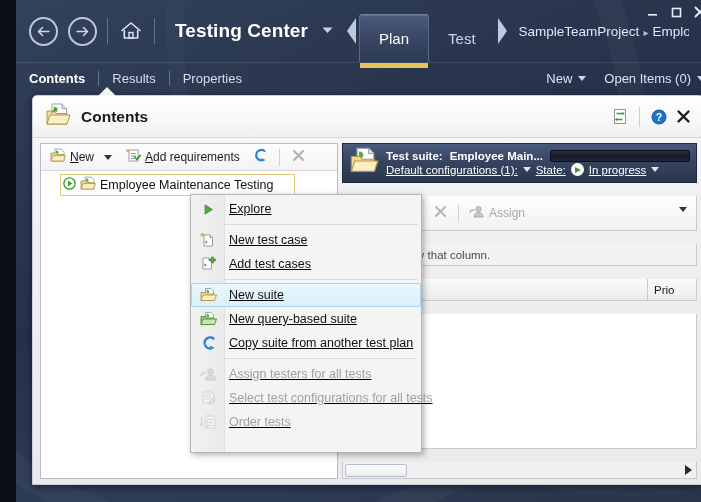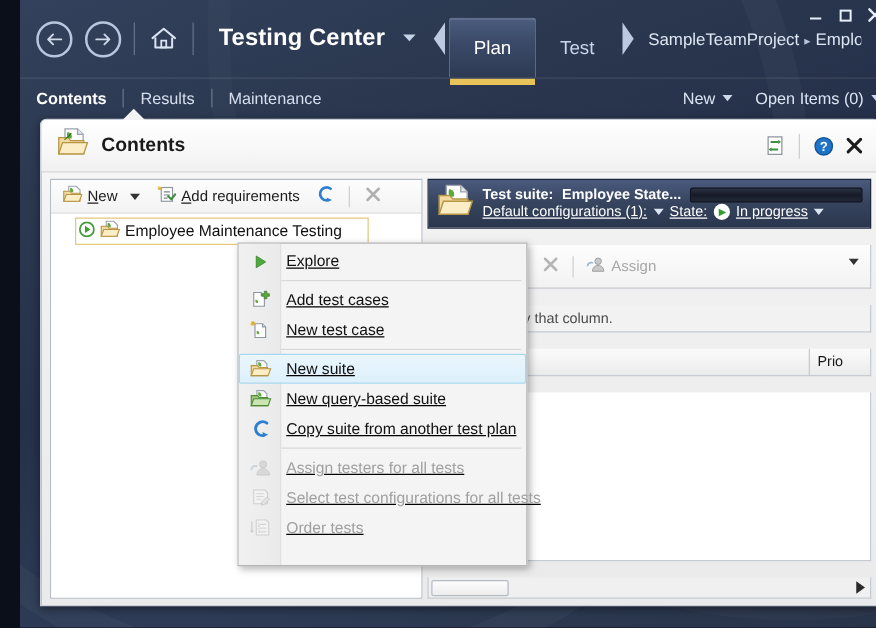--- a/index.html
+++ b/index.html
@@ -570,21 +570,21 @@
     <div class="breadcrumb">
       <span>SampleTeamProject</span><span class="bc-sep">▸</span><span>Emplo</span>
     </div>
   </div>
 
   <div class="subbar">
     <div class="subtab active">Contents</div>
     <div class="subsep"></div>
     <div class="subtab">Results</div>
     <div class="subsep"></div>
-    <div class="subtab">Maintenance</div>
+    <div class="subtab">Properties</div>
 
     <div class="right">
       <div class="submenu">
         <span>New</span>
         <span class="caret-dn"></span>
       </div>
       <div class="submenu">
         <span>Open Items (0)</span>
         <span class="caret-dn"></span>
       </div>
@@ -710,21 +710,21 @@
               <path d="M7 1 H17 L21.5 5.5 V15 H7 Z" fill="#ffffff" stroke="#9aa3ad" stroke-width="1"></path>
               <path d="M17 1 V5.5 H21.5" fill="#e4e8ec" stroke="#9aa3ad" stroke-width="1"></path>
               <path d="M2 8 H9.5 L11.5 10.5 H22 V21 H2 Z" fill="#f2d9a0" stroke="#b79544" stroke-width="1"></path>
               <path d="M2 21 L5 12 H25 L22 21 Z" fill="#fbeec6" stroke="#b79544" stroke-width="1"></path>
               <path d="M9 3.5 c3 0.6 4 2.8 3.2 5.2 c-2.6 0.6 -4.6 -1.2 -3.2 -5.2 z" fill="#5ea83b"></path>
             </svg>
           </span>
           <div class="suite-lines">
             <div class="suite-l1">
               <b>Test suite:</b>
-              <b>Employee State...</b>
+              <b>Employee Main...</b>
               <span class="progress-track"></span>
             </div>
             <div class="suite-l2">
               <span>Default configurations (1):</span>
               <span class="mini-caret"></span>
               <span>State:</span>
               <span class="state-dot">
                   <i></i>
                 </span>
               <span>In progress</span>
@@ -802,40 +802,40 @@
             <path d="M3 1.8 L10.5 6.5 L3 11.2 Z" fill="#4fa83d" stroke="#3b8a2c" stroke-width="0.7"></path>
           </svg>
       </span>
       <span class="mi-label">Explore</span>
     </div>
     <div class="msep"></div>
 
     <div class="mi">
       <span class="mi-icon">
         <svg width="17" height="16" viewBox="0 0 17 16">
-          <path d="M3 2 H9 L11.5 4.5 V13 H3 Z" fill="#ffffff" stroke="#8d959e" stroke-width="0.9"></path>
-          <path d="M9 2 V4.5 H11.5" fill="#e4e8ec" stroke="#8d959e" stroke-width="0.9"></path>
-          <path d="M4.5 7.5 c1.6 0.3 2.2 1.5 1.8 2.8 c-1.5 0.3 -2.5 -0.6 -1.8 -2.8 z" fill="#5ea83b"></path>
-          <path d="M11.5 1 h2 v2 h2 v2 h-2 v2 h-2 v-2 h-2 v-2 h2 z" fill="#5ea83b" stroke="#3f7f2c" stroke-width="0.6"></path>
-        </svg>
-      </span>
-      <span class="mi-label">Add test cases</span>
-    </div>
-
-    <div class="mi">
-      <span class="mi-icon">
-        <svg width="17" height="16" viewBox="0 0 17 16">
           <path d="M4 3 H10 L12.5 5.5 V14 H4 Z" fill="#ffffff" stroke="#8d959e" stroke-width="0.9"></path>
           <path d="M10 3 V5.5 H12.5" fill="#e4e8ec" stroke="#8d959e" stroke-width="0.9"></path>
           <path d="M5.5 8.5 c1.6 0.3 2.2 1.5 1.8 2.8 c-1.5 0.3 -2.5 -0.6 -1.8 -2.8 z" fill="#5ea83b"></path>
           <path d="M1 1 l3 0.8 l-0.8 3 l-3 -0.8 z" fill="#efc94c"></path>
           <path d="M1.4 1.4 l2.4 2.4 M3.8 1.4 l-2.4 2.4 M2.6 1 v3.2 M1 2.6 h3.2" stroke="#d8a93a" stroke-width="0.7"></path>
         </svg>
       </span>
       <span class="mi-label">New test case</span>
+    </div>
+
+    <div class="mi">
+      <span class="mi-icon">
+        <svg width="17" height="16" viewBox="0 0 17 16">
+          <path d="M3 2 H9 L11.5 4.5 V13 H3 Z" fill="#ffffff" stroke="#8d959e" stroke-width="0.9"></path>
+          <path d="M9 2 V4.5 H11.5" fill="#e4e8ec" stroke="#8d959e" stroke-width="0.9"></path>
+          <path d="M4.5 7.5 c1.6 0.3 2.2 1.5 1.8 2.8 c-1.5 0.3 -2.5 -0.6 -1.8 -2.8 z" fill="#5ea83b"></path>
+          <path d="M11.5 1 h2 v2 h2 v2 h-2 v2 h-2 v-2 h-2 v-2 h2 z" fill="#5ea83b" stroke="#3f7f2c" stroke-width="0.6"></path>
+        </svg>
+      </span>
+      <span class="mi-label">Add test cases</span>
     </div>
     <div class="msep"></div>
 
     <div class="mi selected">
       <span class="mi-icon">
         <svg width="18" height="16" viewBox="0 0 18 16">
           <path d="M5.5 1.5 H11 L13.5 4 V9 H5.5 Z" fill="#ffffff" stroke="#9aa3ad" stroke-width="0.9"></path>
           <path d="M1 5.5 H6 L7.3 7 H14 V13.5 H1 Z" fill="#f2d9a0" stroke="#b79544" stroke-width="0.9"></path>
           <path d="M1 13.5 L3 8 H16.5 L14.5 13.5 Z" fill="#fbeec6" stroke="#b79544" stroke-width="0.9"></path>
           <path d="M6.8 2.6 c2 0.4 2.7 1.9 2.2 3.5 c-1.8 0.4 -3.1 -0.8 -2.2 -3.5 z" fill="#5ea83b"></path>

